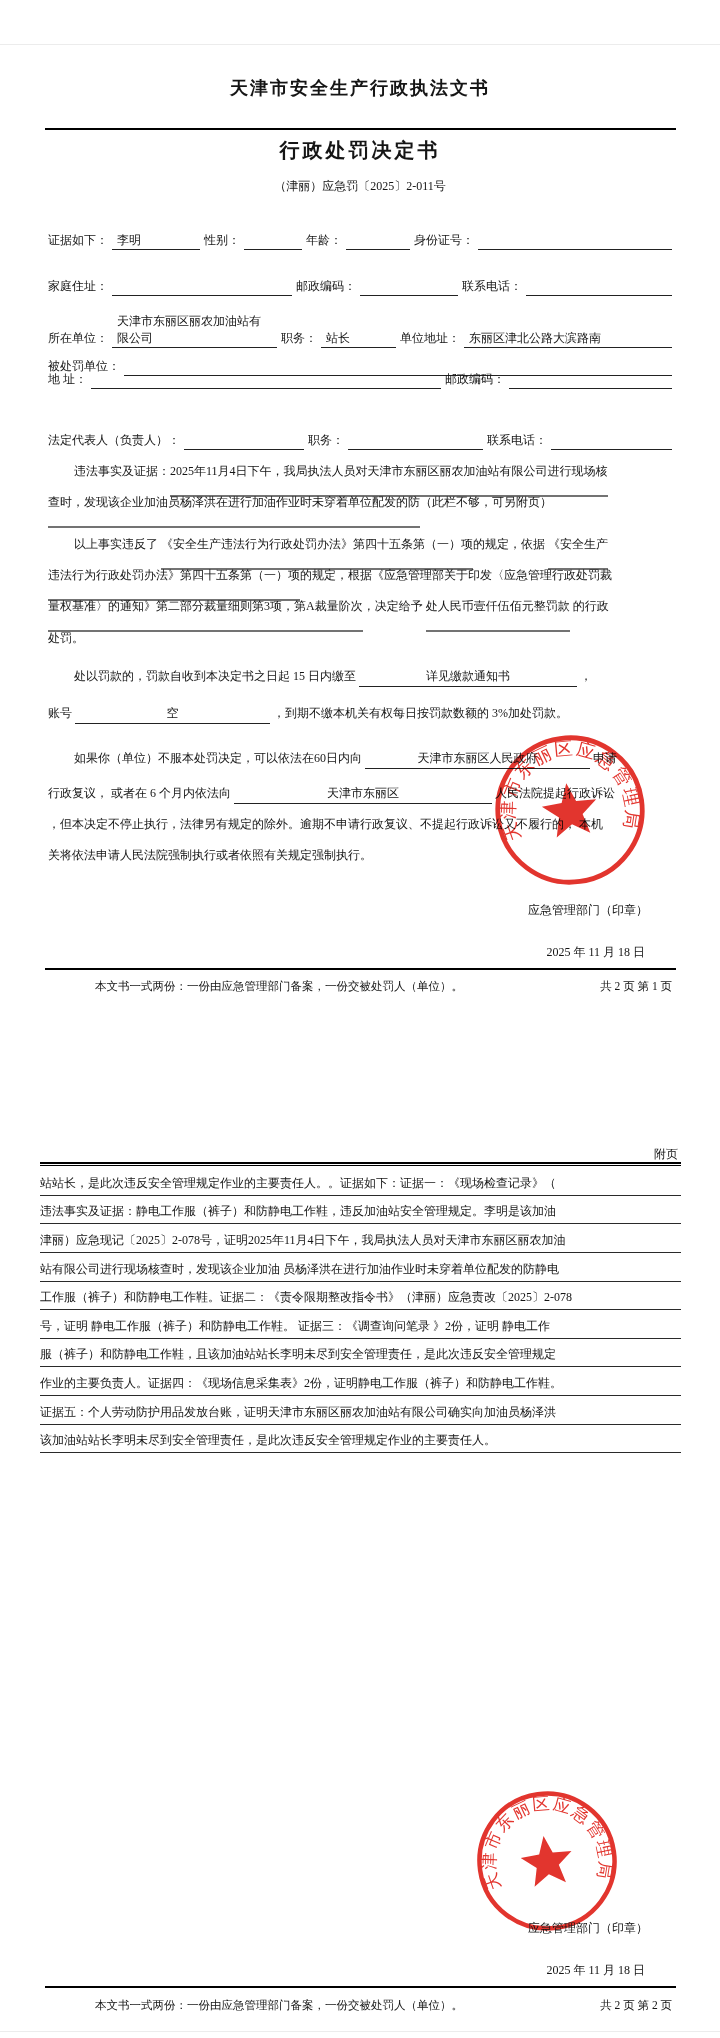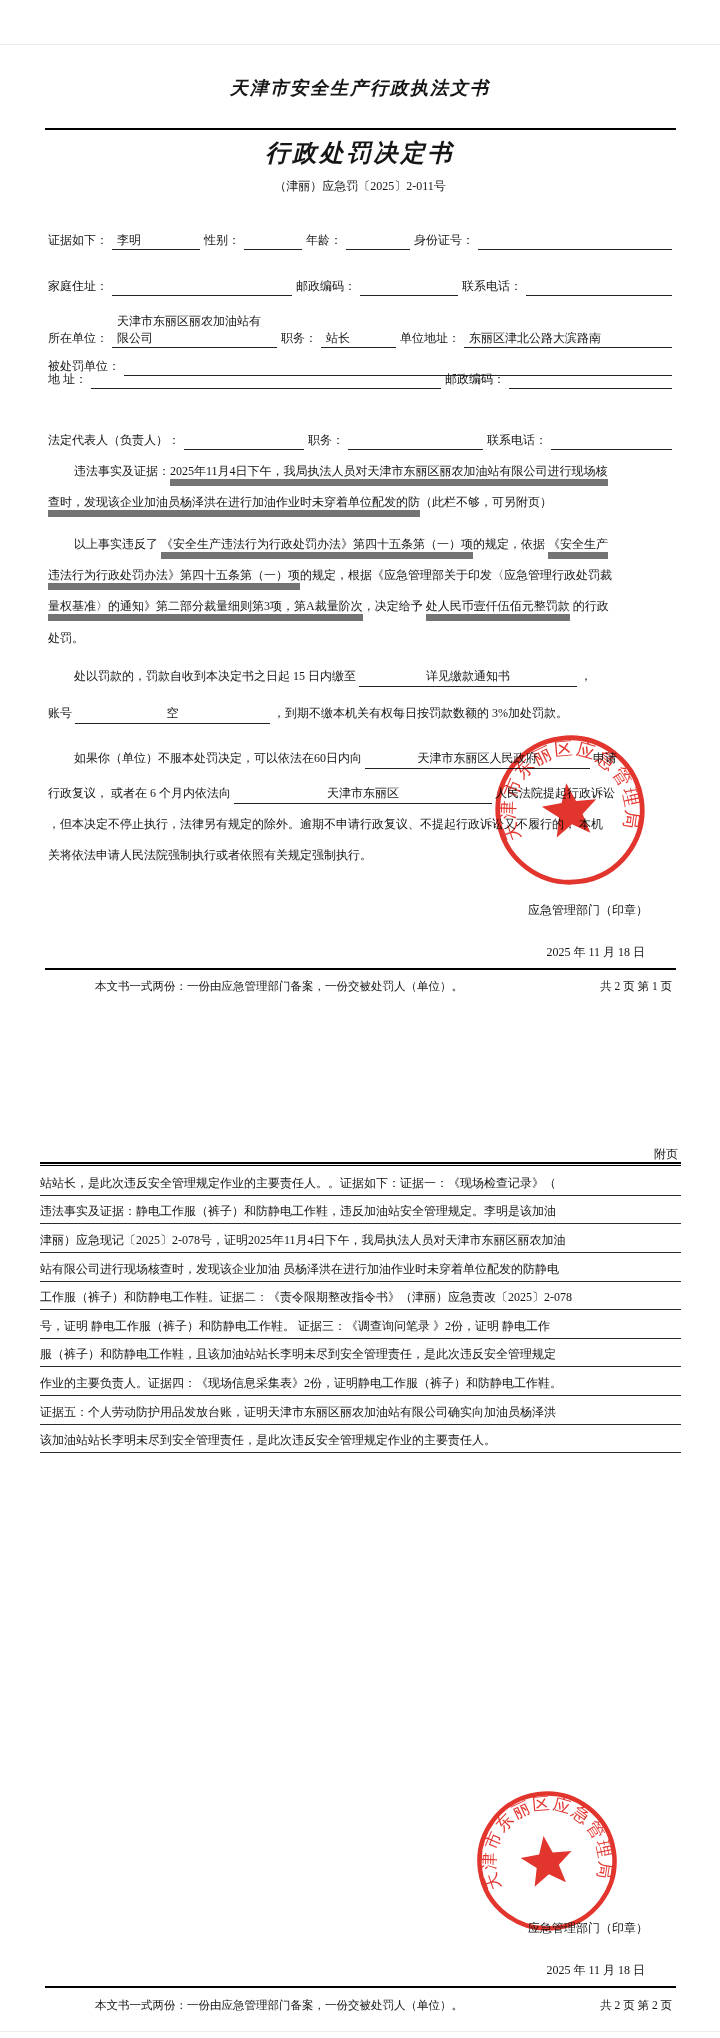--- a/index.html
+++ b/index.html
@@ -4,37 +4,37 @@
 <style>
   * { margin:0; padding:0; box-sizing:border-box; }
   html,body { background:#ffffff; }
   body {
     width:720px; height:2038px; position:relative; overflow:hidden;
     font-family:"Liberation Serif","DejaVu Serif",serif;
     color:#151515; font-size:12px;
   }
   .abs { position:absolute; }
   .center { left:0; width:100%; text-align:center; }
-  .b { font-weight:bold;font-style:italic; }
+  .b { font-weight:bold; }
   .t1 { font-size:18px; letter-spacing:2px; }
-  .t2 { font-size:24px; letter-spacing:3px; }
+  .t2 { font-size:20px; letter-spacing:3px; }
   .edge { left:0; width:100%; border-top:1px solid #ececec; }
   .hr2 { left:45px; width:631px; border-top:2px solid #000; }
   .dbl { left:40px; width:641px; height:4px; border-top:2px solid #000; border-bottom:1px solid #000; }
 
   .row { position:absolute; left:48px; right:44px; display:flex; align-items:flex-end; white-space:nowrap; }
   .row .lbl { flex:0 0 auto; padding-bottom:1px; }
   .blank { flex:0 0 auto; border-bottom:1px solid #222; height:18px; margin:0 4px; padding:0 5px 1px 5px; }
   .fill { flex:1 1 auto; }
   .rel { position:relative; }
   .over { position:absolute; bottom:17px; left:5px; white-space:nowrap; }
 
   .pline { position:absolute; left:48px; right:44px; white-space:nowrap; }
   .ind { padding-left:26px; }
-  .u { border-bottom:7px solid #737373; padding-bottom:1px; }
+  .u { border-bottom:2px solid #737373; padding-bottom:17px; }
   .blank2 { display:inline-block; border-bottom:1px solid #222; text-align:center; padding-bottom:1px; margin:0 3px; }
   .w218 { width:218px; } .w195 { width:195px; } .w225 { width:225px; } .w258 { width:258px; }
   .w88 { width:88px; } .w58 { width:58px; } .w64 { width:64px; } .w165 { width:165px; }
   .w180 { width:180px; } .w98 { width:98px; } .w75 { width:75px; } .w350 { width:350px; }
   .w120 { width:120px; } .w135 { width:135px; }
 
   .foot { left:40px; right:40px; display:flex; justify-content:space-between; font-size:11.5px; }
   .fnote { margin-left:55px; }
   .fpage { margin-right:8px; }
 

